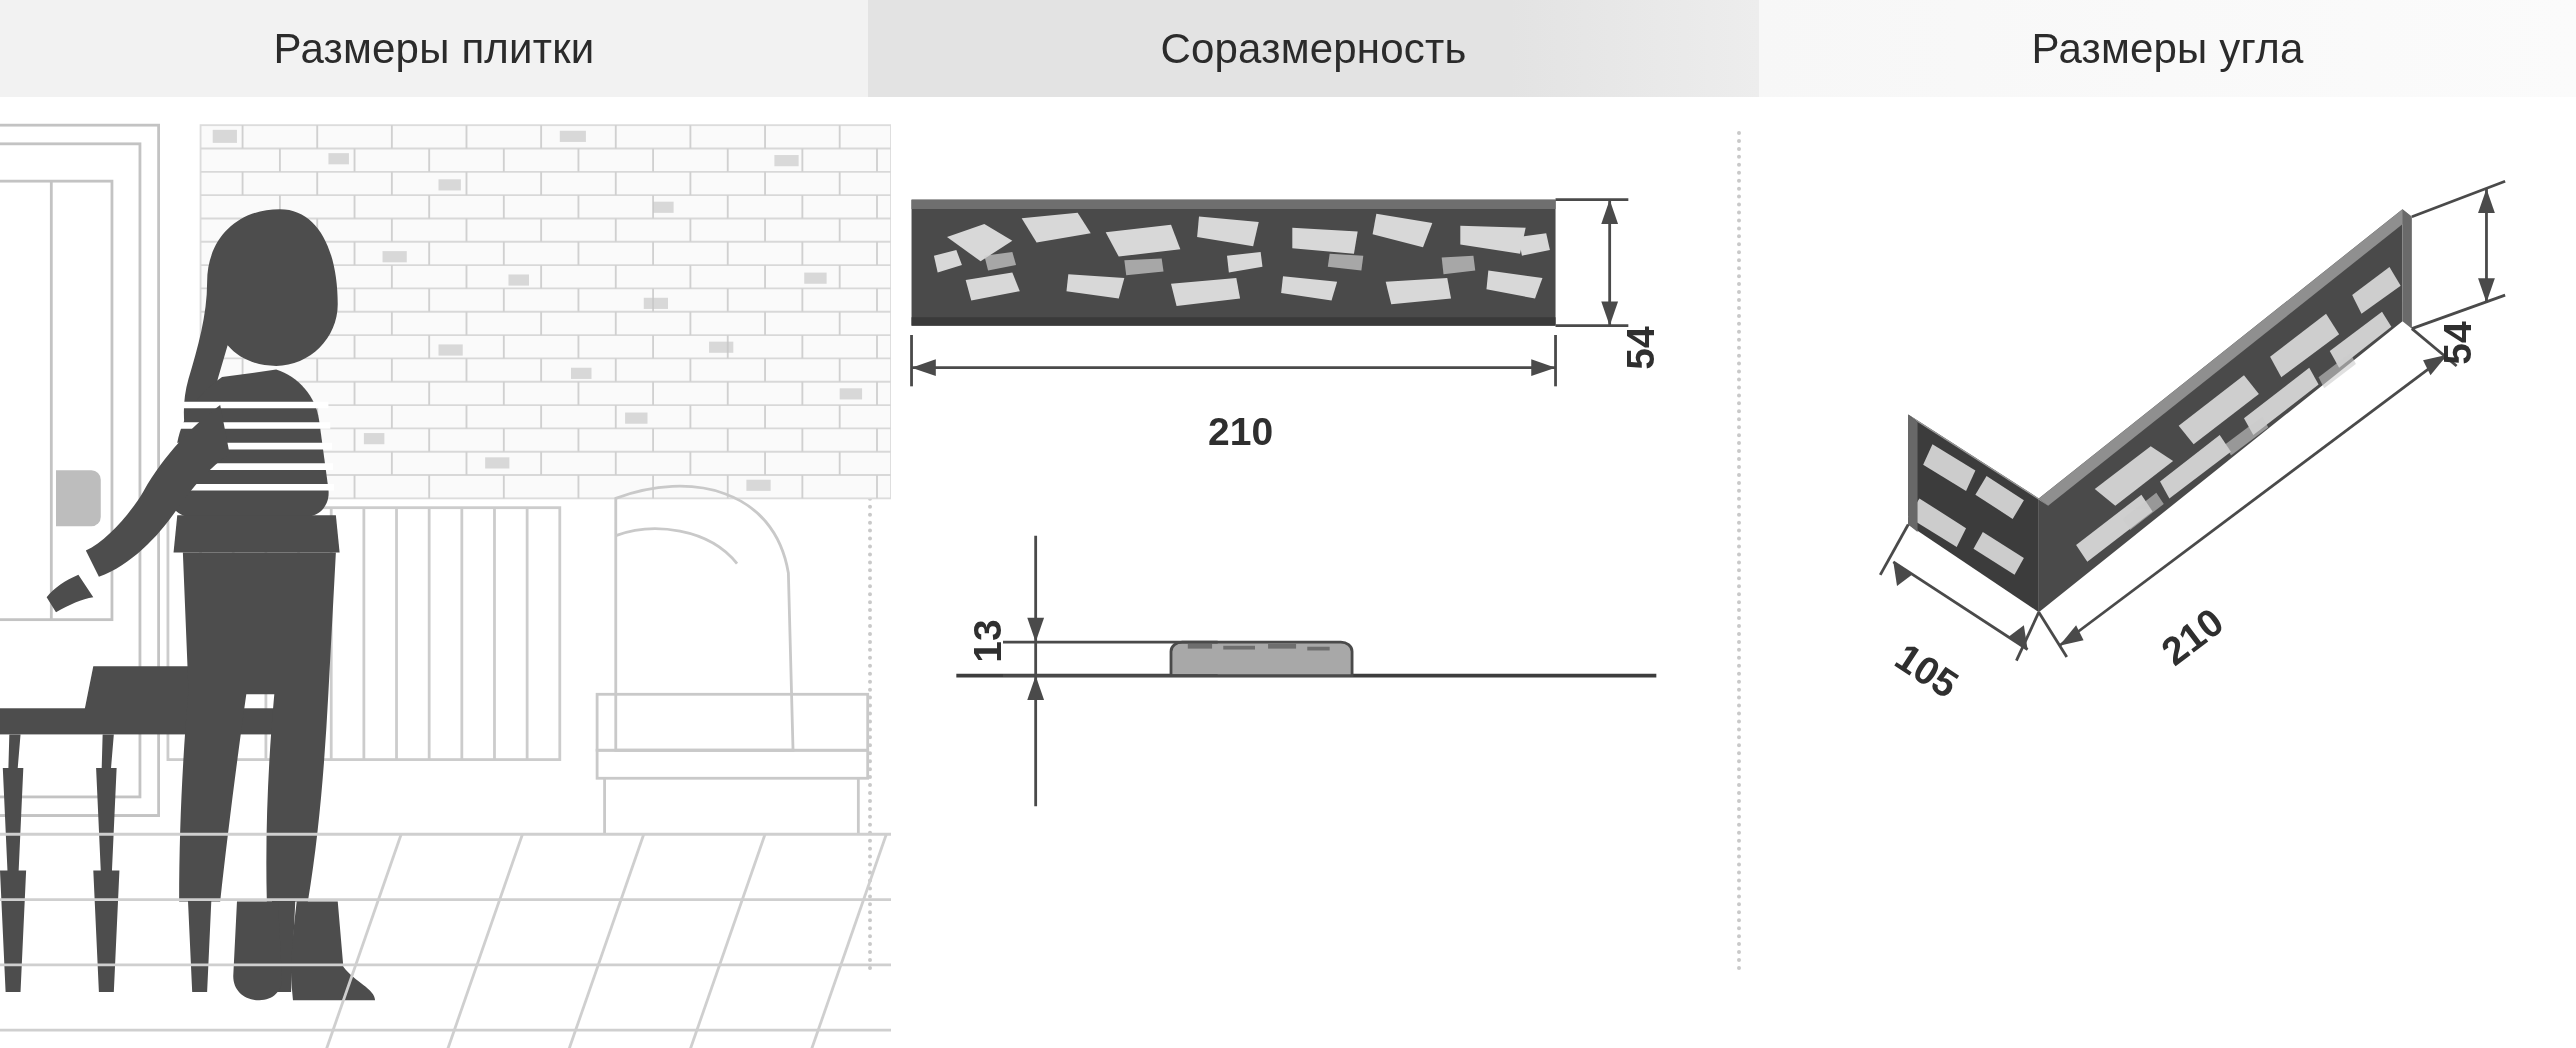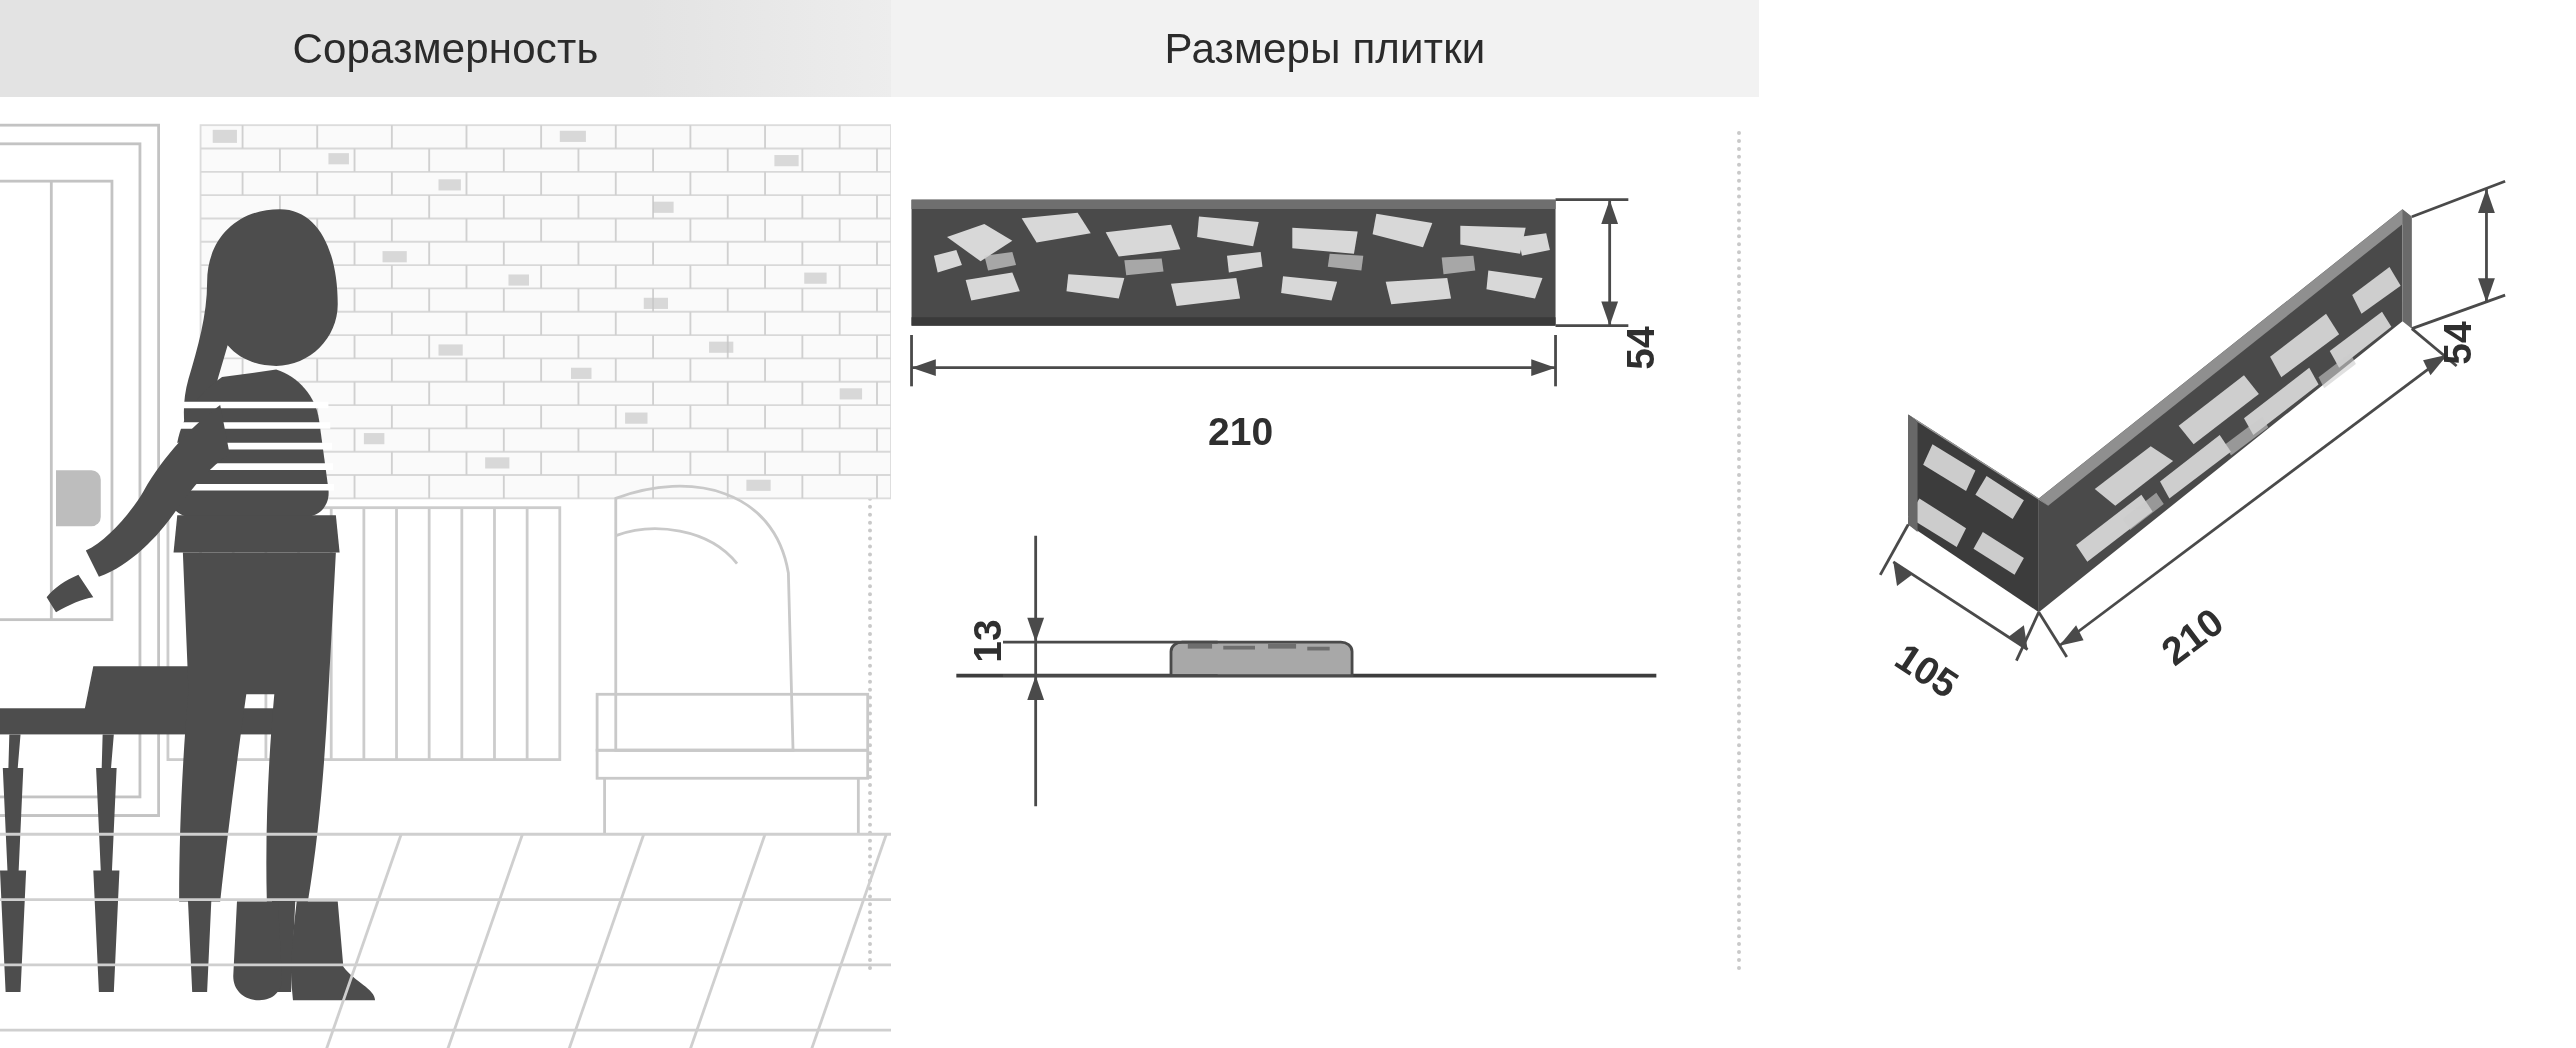--- a/index.html
+++ b/index.html
@@ -69,25 +69,28 @@
   .dim.vert { transform: rotate(-90deg); transform-origin: 50% 50%; }
 
   svg { display: block; }
 </style>
 </head>
 <body>
 
 <div class="page">
 
   <div class="header-band">
+    <div class="header-cell hc-2">
+      <span>Размеры плитки</span>
+    </div>
     <div class="header-cell hc-1">
       <span>Соразмерность</span>
     </div>
-    <div class="header-cell hc-2">
-      <span>Размеры плитки</span>
+    <div class="header-cell hc-3">
+      <span>Размеры угла</span>
     </div>
   </div>
 
   <div class="v-dotted d1"></div>
   <div class="v-dotted d2"></div>
 
   <div class="panel panel-1">
     <svg class="scene" width="891" height="952" viewBox="0 0 955 1020">
 
       <g>

